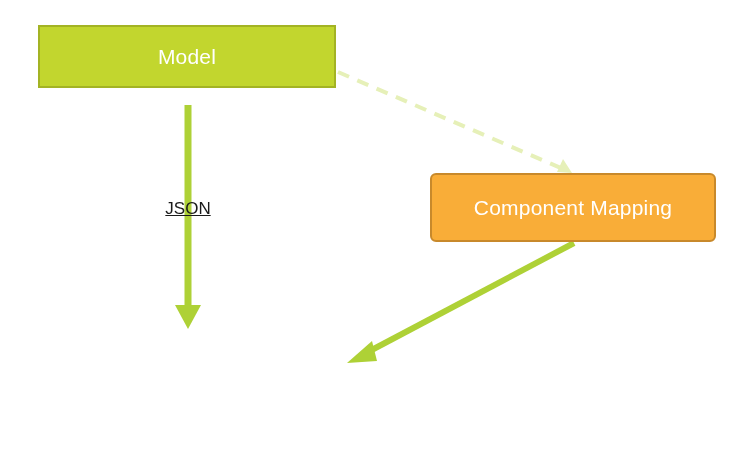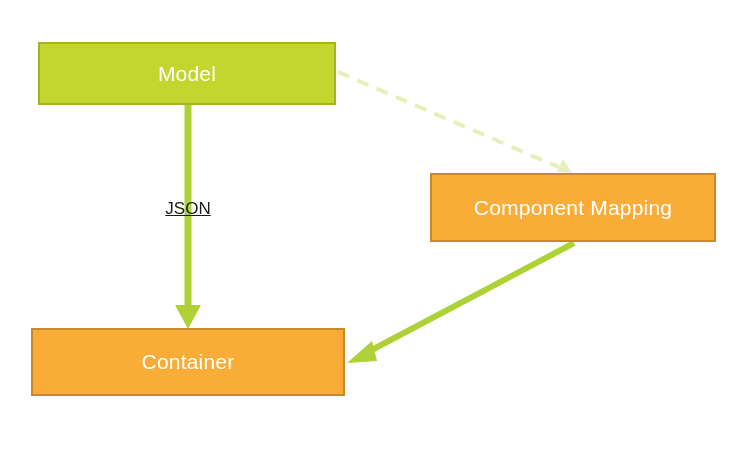--- a/index.html
+++ b/index.html
@@ -36,35 +36,36 @@
     border-width: 2px;
     color: #ffffff;
     font-weight: 300;
     letter-spacing: 0.2px;
     text-align: center;
     line-height: 1.1;
     font-family: "Liberation Sans", sans-serif;
   }
   .node-model {
     left: 38px;
-    top: 42px;
+    top: 25px;
     width: 298px;
     height: 63px;
     background: #c2d62e;
     border-color: #a3b324;
     font-size: 21px;
   }
   .node-component-mapping {
     left: 430px;
     top: 173px;
     width: 286px;
     height: 69px;
     background: #f9ad38;
     border-color: #c8892b;
     font-size: 21px;
+    border-radius: 6px;
   }
   .node-container {
     left: 31px;
     top: 328px;
     width: 314px;
     height: 68px;
     background: #f9ad38;
     border-color: #c8892b;
     font-size: 21px;
   }
@@ -107,19 +108,16 @@
   </svg>
 
   <div class="node node-model">
     <span>Model</span>
   </div>
 
   <div class="node node-component-mapping">
     <span>Component Mapping</span>
   </div>
 
-  <div class="node node-container">
-    <span>Container</span>
-  </div>
 
   <div class="edge-label edge-label-json">JSON</div>
 
 </div>
 
 </body></html>

